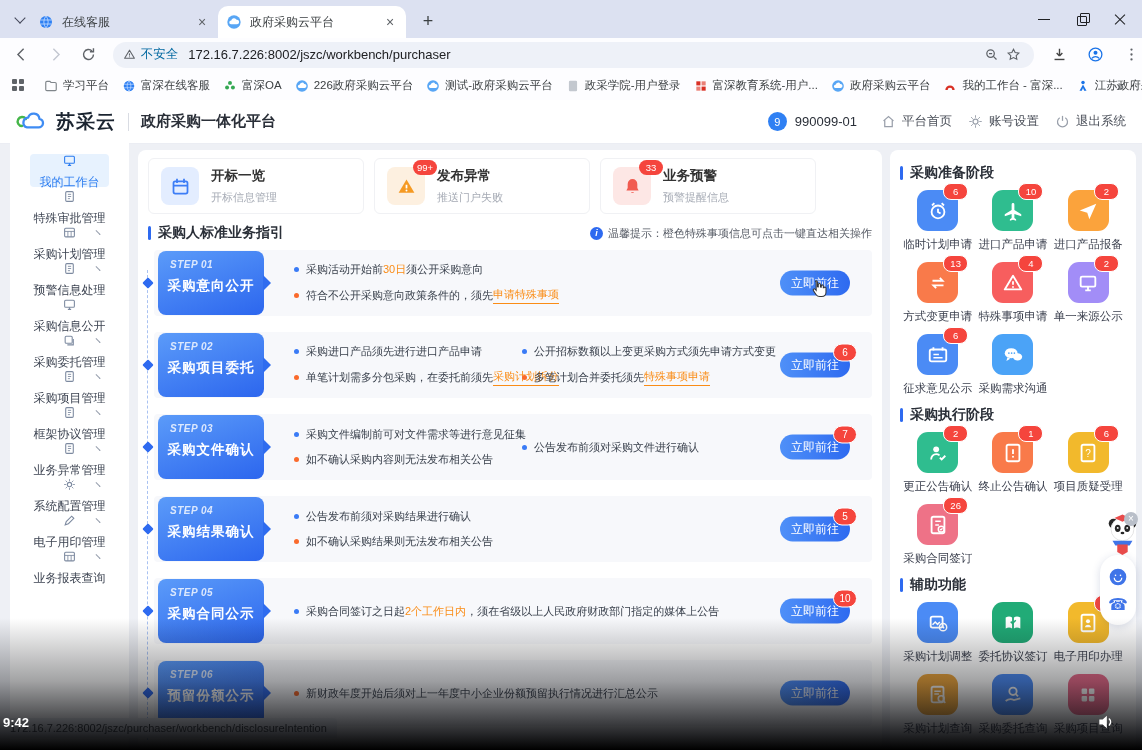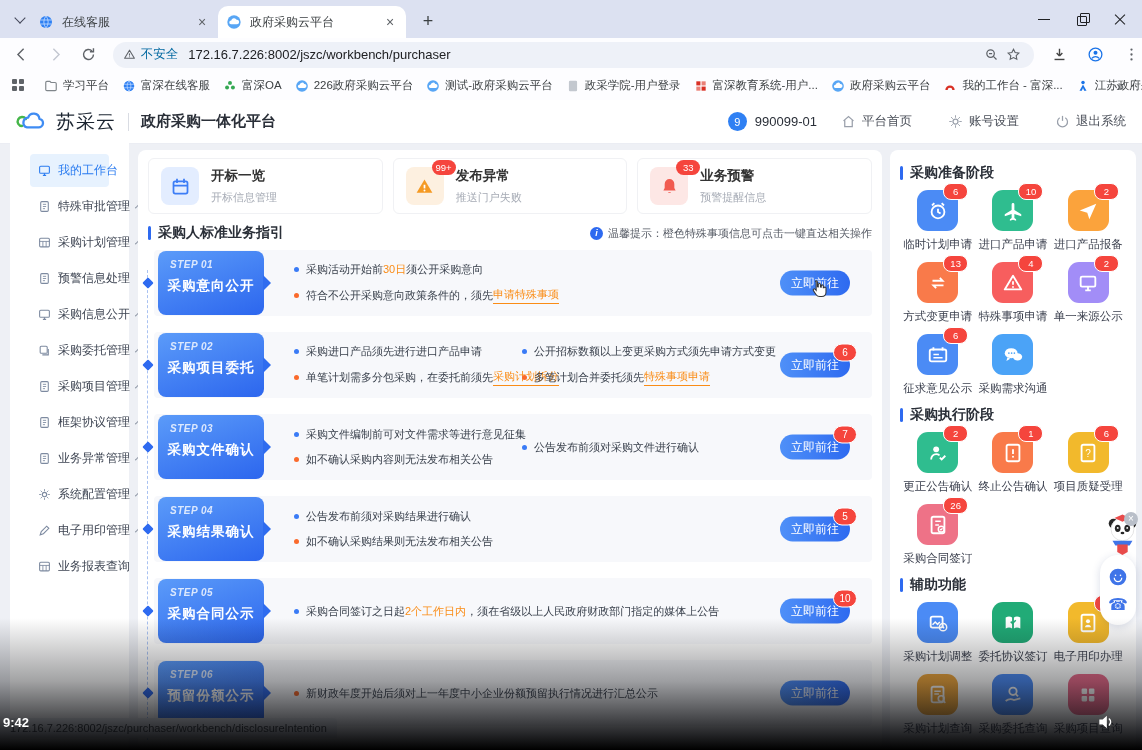--- a/index.html
+++ b/index.html
@@ -49,41 +49,41 @@
   #bookmarks-list{display:flex;align-items:center;gap:13px;white-space:nowrap;}
   .bm-item{display:flex;align-items:center;gap:5px;}
   .bm-icon{width:14px;height:14px;}
   .bm-icon svg{width:14px;height:14px;display:block;}
   .bm-more{position:absolute;right:18px;font-size:14px;color:#5f6368;}
   
   .appbar{position:absolute;left:0;top:100px;width:1142px;height:43px;background:#fff;border-bottom:1px solid #ebedf3;
     display:flex;align-items:center;}
   .logo{width:36px;height:25px;margin-left:14px;}
   .logo svg{width:36px;height:25px;display:block;}
-  .logo-text{font-size:19px;font-weight:normal;color:#1b2430;margin-left:6px;letter-spacing:1px;}
+  .logo-text{font-size:19px;font-weight:bold;color:#1b2430;margin-left:6px;letter-spacing:1px;}
   .app-sep{width:1px;height:18px;background:#d9dce3;margin:0 12px;}
   .plat-title{font-size:15px;font-weight:bold;color:#2a2f38;}
   .appbar-right{margin-left:auto;display:flex;align-items:center;gap:24px;padding-right:16px;}
   .user-group{display:flex;align-items:center;gap:8px;font-size:13px;color:#2a2f38;}
   .user-badge{width:19px;height:19px;border-radius:50%;background:#2f80f3;color:#fff;font-size:11px;display:flex;align-items:center;justify-content:center;}
   .hnav{display:flex;align-items:center;gap:6px;font-size:12.5px;color:#4a4f59;}
   .hnav .hicon{width:15px;height:15px;color:#9aa0ab;}
   .hnav .hicon svg{width:15px;height:15px;display:block;}
   
   #sidebar{position:absolute;left:10px;top:143px;width:119px;height:607px;background:#fff;padding-top:8px;box-sizing:border-box;}
-  .sb-item{height:33px;margin:3px 20px;display:flex;align-items:center;gap:7px;padding:0 8px;font-size:12px;color:#3d4452;border-radius:4px;}
+  .sb-item{height:33px;margin:3px 20px;display:flex;align-items:center;gap:7px;padding:0 8px;font-size:12px;color:#3d4452;border-radius:4px;flex-direction:column;}
   .sb-item.active{background:#e7f2fe;color:#2b7cf0;}
   .sb-icon{width:13px;height:13px;color:#7d8aa0;flex:0 0 13px;}
   .sb-item.active .sb-icon{color:#2b7cf0;}
   .sb-icon svg{width:13px;height:13px;display:block;}
   .sb-label{white-space:nowrap;}
   .sb-chev{width:5px;height:5px;border-right:1.3px solid #98a0ae;border-bottom:1.3px solid #98a0ae;transform:rotate(45deg);margin-left:auto;margin-top:-2px;}
   
   #center{position:absolute;left:138px;top:150px;width:744px;height:600px;background:#fff;border-radius:8px;}
-  .cards{position:absolute;left:10px;top:8px;width:724px;display:flex;gap:10px;}
+  .cards{position:absolute;left:10px;top:8px;width:668px;display:flex;gap:10px;}
   .sum-card{flex:1;height:54px;border:1px solid #f0f1f4;border-radius:6px;display:flex;align-items:center;padding:0 12px;background:#fff;}
   .sum-icon{width:38px;height:38px;border-radius:8px;display:flex;align-items:center;justify-content:center;position:relative;}
   .sum-icon svg{width:21px;height:21px;}
   .sum-badge{position:absolute;top:-7px;right:-12px;min-width:16px;height:15px;border-radius:8px;background:#f5453d;color:#fff;
     font-size:9.5px;line-height:15px;text-align:center;padding:0 4px;}
   .sum-texts{margin-left:12px;}
   .sum-title{font-size:13.5px;font-weight:bold;color:#333;}
   .sum-sub{font-size:11px;color:#a6abb5;margin-top:5px;}
   .guide-head{position:absolute;left:10px;top:74px;width:724px;display:flex;align-items:center;}
   .g-bar{width:3px;height:14px;background:#2e6af0;border-radius:2px;margin-right:7px;}
@@ -361,21 +361,21 @@
         </svg>
     </span>
     <span class="logo-text">苏采云</span>
     <span class="app-sep"></span>
     <span class="plat-title">政府采购一体化平台</span>
     <div class="appbar-right">
       <span class="user-group">
         <span class="user-badge">9</span>
         <span>990099-01</span>
       </span>
-      <span id="appnav" style="display:flex;gap:36px;">
+      <span id="appnav" style="display:flex;gap:16px;">
           <span class="hnav">
             <span class="hicon">
               <svg viewBox="0 0 24 24">
                 <path d="M4 11l8-7 8 7M6 10v10h12V10" fill="none" stroke="currentColor" stroke-width="2"></path>
               </svg>
             </span>
             <span>平台首页</span>
           </span>
           <span class="hnav">
             <span class="hicon">

